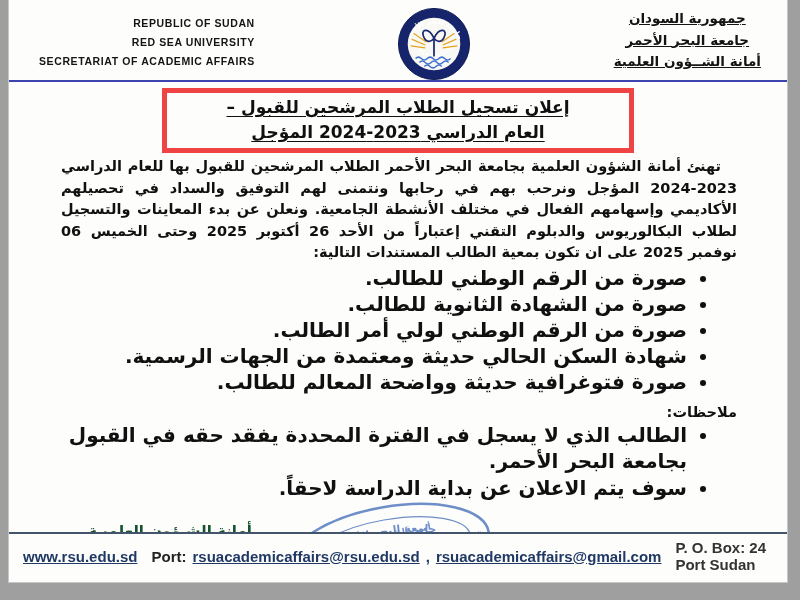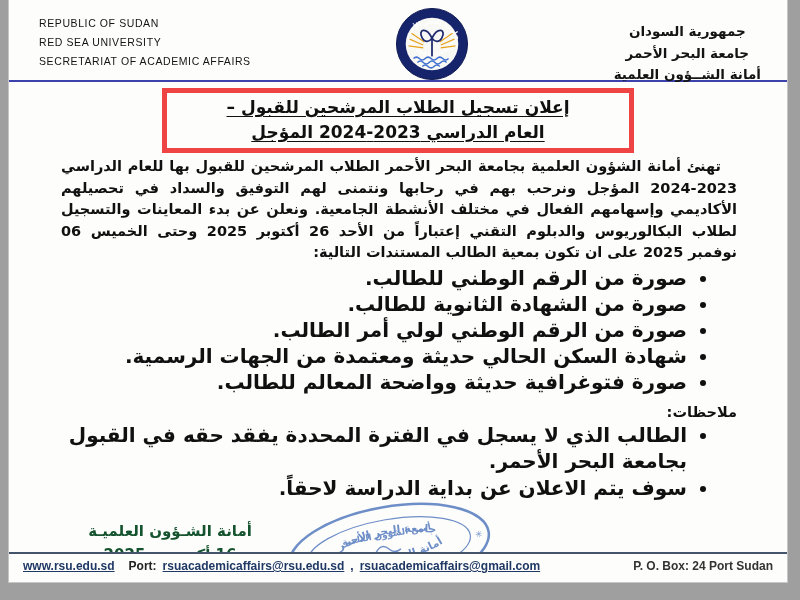--- a/index.html
+++ b/index.html
@@ -10,25 +10,25 @@
     overflow:hidden;
   }
   .page{
     position:absolute;left:8px;top:0;width:778px;height:582px;
     background:#fdfdfc;border:1px solid #c6c6c6;border-top:none;
     overflow:hidden;
   }
   
   .hdr{display:flex;justify-content:space-between;align-items:flex-start;
        padding:8px 26px 0 30px;height:72px;}
-  .hdr-en{font-family:"Liberation Sans",sans-serif;font-weight:normal;
+  .hdr-en{font-family:"Liberation Sans",sans-serif;font-weight:bold;
           font-size:10.5px;letter-spacing:.6px;line-height:1.8;
-          color:#141414;text-align:left;margin-top:6px;}
+          color:#141414;text-align:right;margin-top:6px;}
   .hdr-ar{direction:rtl;font-weight:bold;font-size:13.5px;line-height:1.6;
-          color:#141414;text-align:center;margin-top:13px;}
+          color:#141414;text-align:center;margin-top:0;text-decoration:underline;}
   .logo{width:74px;height:74px;margin-top:-1px;}
   .rule{height:2px;background:#3d43ad;}
   
   .title-box{width:446px;margin:6px auto 3px;border:5px solid #ef4444;
              padding:2px 8px 4px;text-align:center;direction:rtl;}
   .title-line{font-weight:bold;font-size:17px;line-height:1.45;color:#101010;
               text-decoration:underline;text-underline-offset:3px;}
   
   .body-text{margin:3px 50px 2px 52px;direction:rtl;text-align:justify;
              font-weight:bold;font-size:14.5px;line-height:1.48;
@@ -44,21 +44,21 @@
   .sig-row{position:relative;height:92px;margin-top:6px;}
   .sig-text{position:absolute;left:66px;top:12px;width:190px;
             text-align:center;direction:rtl;font-weight:bold;
             font-size:15px;line-height:1.65;color:#14532d;}
   .stamp{position:absolute;left:272px;top:-8px;width:216px;height:100px;
          transform:rotate(-10deg);opacity:.88;}
   
   .ftr{position:absolute;left:0;right:0;bottom:0;border-top:2px solid #44546a;
        background:#fdfdfc;display:flex;align-items:center;gap:14px;
        padding:5px 14px 9px;font-family:"Liberation Sans",sans-serif;
-       font-weight:bold;font-size:12px;color:#222;}
+       font-weight:bold;font-size:15px;color:#222;}
   .ftr .lnk{color:#1f3864;text-decoration:underline;cursor:pointer;}
   .ftr .pobox{margin-left:auto;color:#333;}
   .ftr .sep{color:#1f3864;}
 </style>
 </head>
 <body>
 
 <div class="page">
 
   <div class="hdr">

